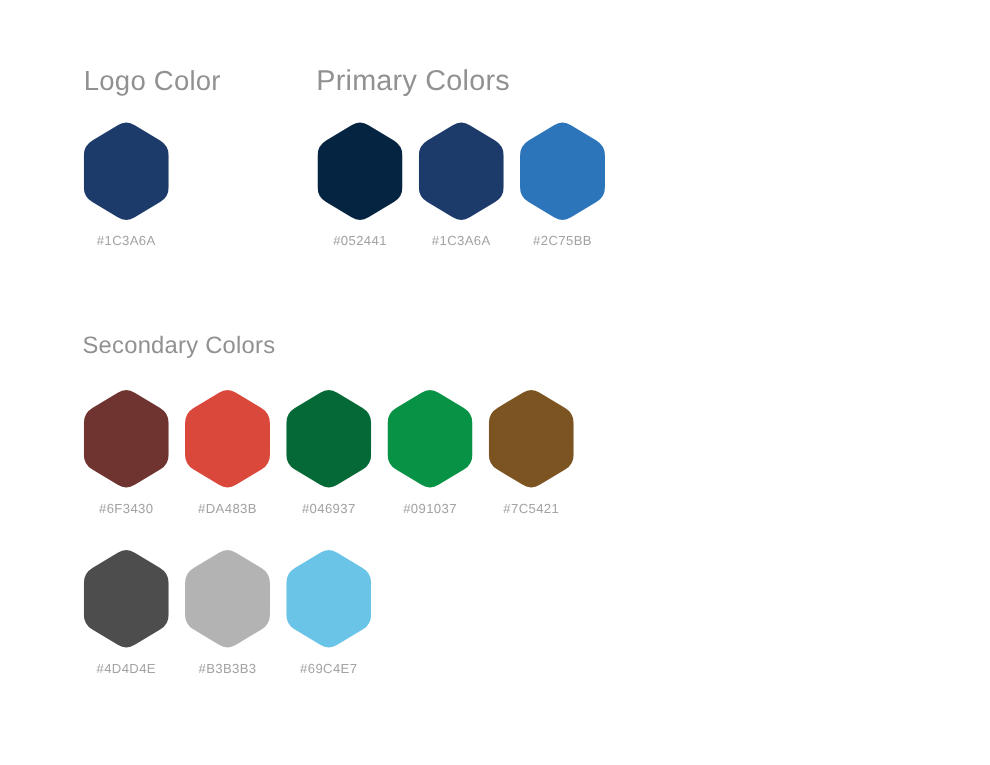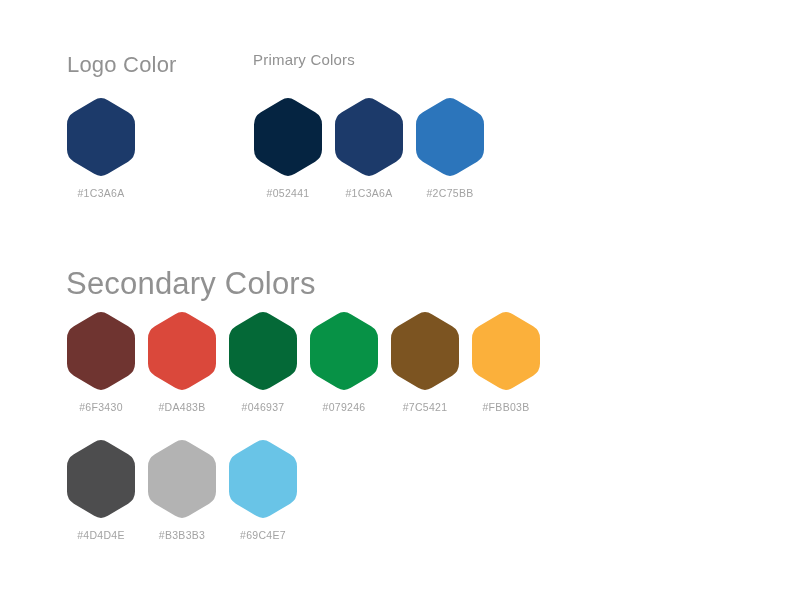--- a/index.html
+++ b/index.html
@@ -31,26 +31,26 @@
     font-family: "Liberation Sans", sans-serif;
   }
   .heading-logo {
     left: 67px;
     top: 52px;
     font-size: 22px;
   }
   .heading-primary {
     left: 253px;
     top: 51px;
-    font-size: 15px;
+    font-size: 23px;
   }
   .heading-secondary {
     left: 66px;
     top: 266px;
-    font-size: 31px;
+    font-size: 19px;
   }
 
   
   .swatch-group {
     position: absolute;
     display: flex;
     flex-direction: row;
     align-items: flex-start;
   }
   .group-logo      { left: 67px;  top: 96px; }
@@ -140,33 +140,27 @@
       <div class="swatch">
         <div class="hex"><svg width="68" height="82" viewBox="0 0 68 82">
             <path d="M27.15,4.13Q34.00,0.00 40.85,4.13L61.15,16.37Q68.00,20.50 68.00,28.50L68.00,53.50Q68.00,61.50 61.15,65.63L40.85,77.87Q34.00,82.00 27.15,77.87L6.85,65.63Q0.00,61.50 0.00,53.50L0.00,28.50Q0.00,20.50 6.85,16.37Z" fill="#046937"></path>
           </svg></div>
         <div class="hex-label">#046937</div>
       </div>
       <div class="swatch">
         <div class="hex"><svg width="68" height="82" viewBox="0 0 68 82">
             <path d="M27.15,4.13Q34.00,0.00 40.85,4.13L61.15,16.37Q68.00,20.50 68.00,28.50L68.00,53.50Q68.00,61.50 61.15,65.63L40.85,77.87Q34.00,82.00 27.15,77.87L6.85,65.63Q0.00,61.50 0.00,53.50L0.00,28.50Q0.00,20.50 6.85,16.37Z" fill="#079246"></path>
           </svg></div>
-        <div class="hex-label">#079246</div>
+        <div class="hex-label">#091037</div>
       </div>
       <div class="swatch">
         <div class="hex"><svg width="68" height="82" viewBox="0 0 68 82">
             <path d="M27.15,4.13Q34.00,0.00 40.85,4.13L61.15,16.37Q68.00,20.50 68.00,28.50L68.00,53.50Q68.00,61.50 61.15,65.63L40.85,77.87Q34.00,82.00 27.15,77.87L6.85,65.63Q0.00,61.50 0.00,53.50L0.00,28.50Q0.00,20.50 6.85,16.37Z" fill="#7C5421"></path>
           </svg></div>
         <div class="hex-label">#7C5421</div>
-      </div>
-      <div class="swatch">
-        <div class="hex"><svg width="68" height="82" viewBox="0 0 68 82">
-            <path d="M27.15,4.13Q34.00,0.00 40.85,4.13L61.15,16.37Q68.00,20.50 68.00,28.50L68.00,53.50Q68.00,61.50 61.15,65.63L40.85,77.87Q34.00,82.00 27.15,77.87L6.85,65.63Q0.00,61.50 0.00,53.50L0.00,28.50Q0.00,20.50 6.85,16.37Z" fill="#FBB03B"></path>
-          </svg></div>
-        <div class="hex-label">#FBB03B</div>
       </div>
     </div>
 
   <div class="swatch-group group-sec-row2">
       <div class="swatch">
         <div class="hex"><svg width="68" height="82" viewBox="0 0 68 82">
             <path d="M27.15,4.13Q34.00,0.00 40.85,4.13L61.15,16.37Q68.00,20.50 68.00,28.50L68.00,53.50Q68.00,61.50 61.15,65.63L40.85,77.87Q34.00,82.00 27.15,77.87L6.85,65.63Q0.00,61.50 0.00,53.50L0.00,28.50Q0.00,20.50 6.85,16.37Z" fill="#4D4D4E"></path>
           </svg></div>
         <div class="hex-label">#4D4D4E</div>
       </div>

